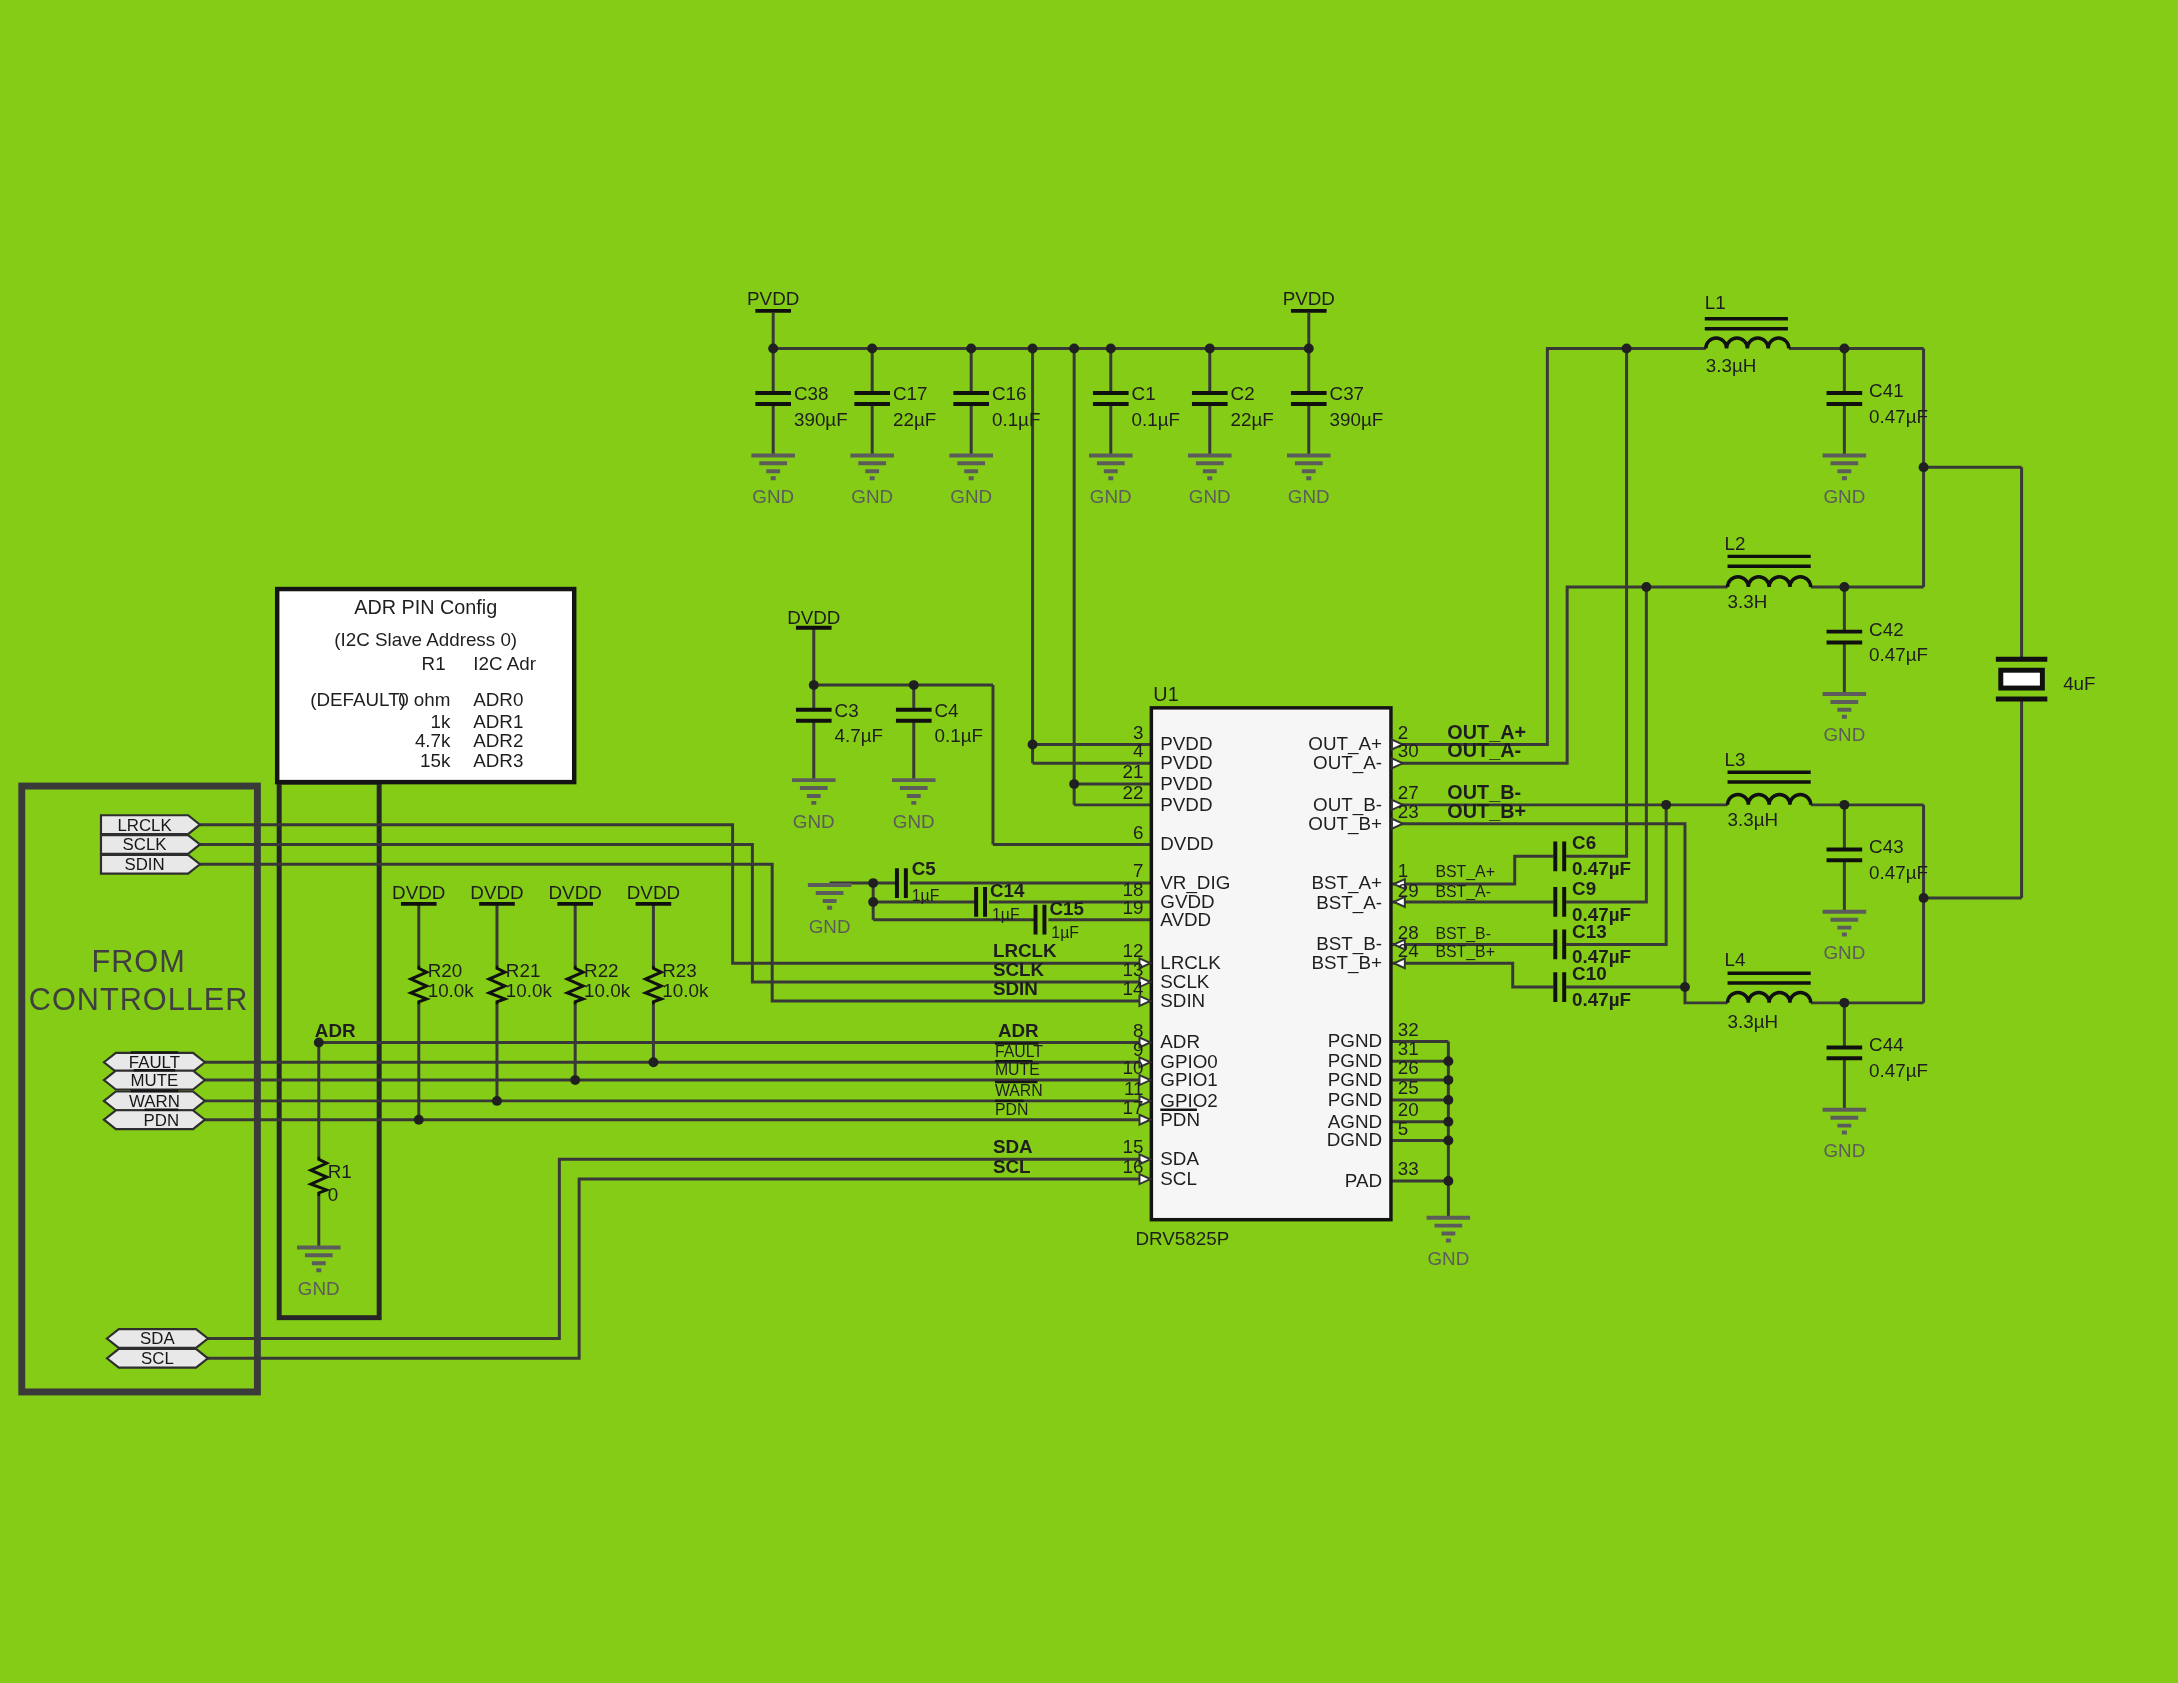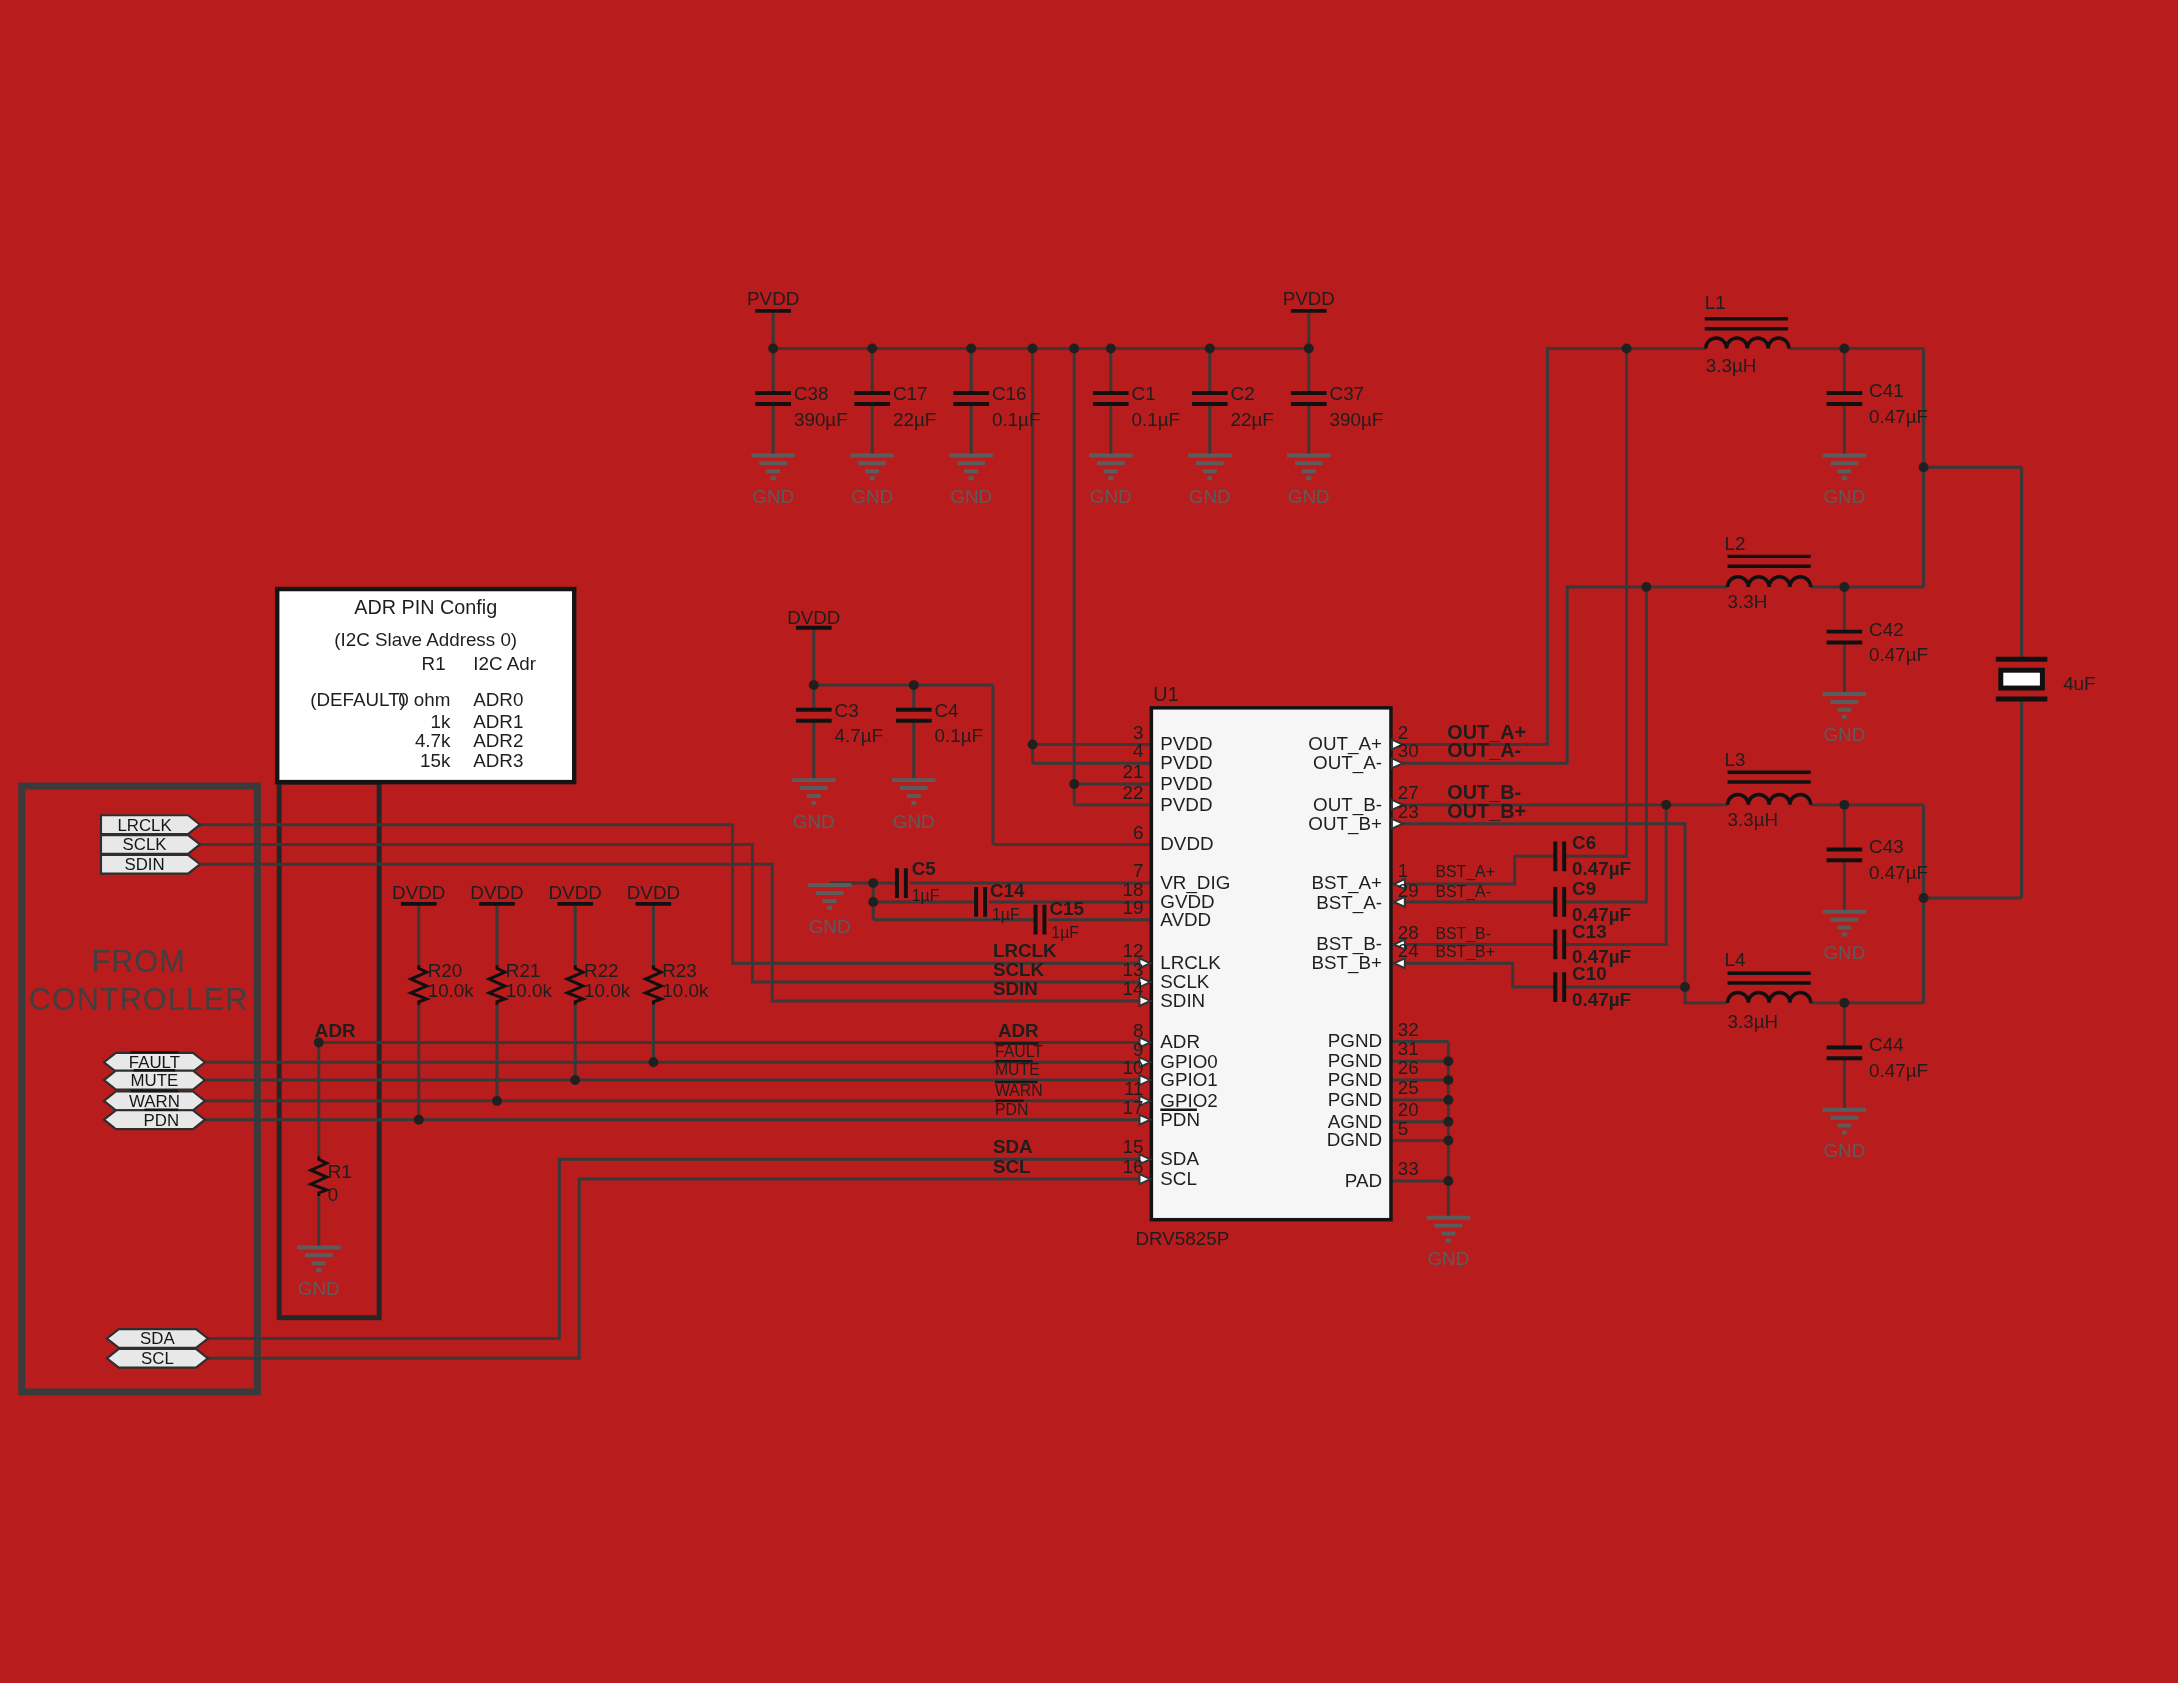--- a/index.html
+++ b/index.html
@@ -1,16 +1,16 @@
 <!DOCTYPE html>
 <html><head>
 <meta charset="utf-8">
 <style>
   html,body{margin:0;padding:0;background:#fff}
-  #stage{position:relative;width:2178px;height:1683px;background:#b91c1c;font-family:"Liberation Sans",sans-serif}
+  #stage{position:relative;width:2178px;height:1683px;background:#84cc16;font-family:"Liberation Sans",sans-serif}
   svg text{font-family:"Liberation Sans",sans-serif;fill:#1e1e1e;font-size:19px}
   .m{text-anchor:middle}.e{text-anchor:end}
   .b{font-weight:bold}
   .b20{font-weight:bold;font-size:20px}
   .s{font-size:16px}
   .f{font-size:17px;text-anchor:middle;fill:#161616}
   .g{fill:#5c5c5c;text-anchor:middle;font-size:19px}
   .big{font-size:31px;fill:#3f3f3f;letter-spacing:1px;text-anchor:middle}
   .t20{font-size:20px}
 </style>

